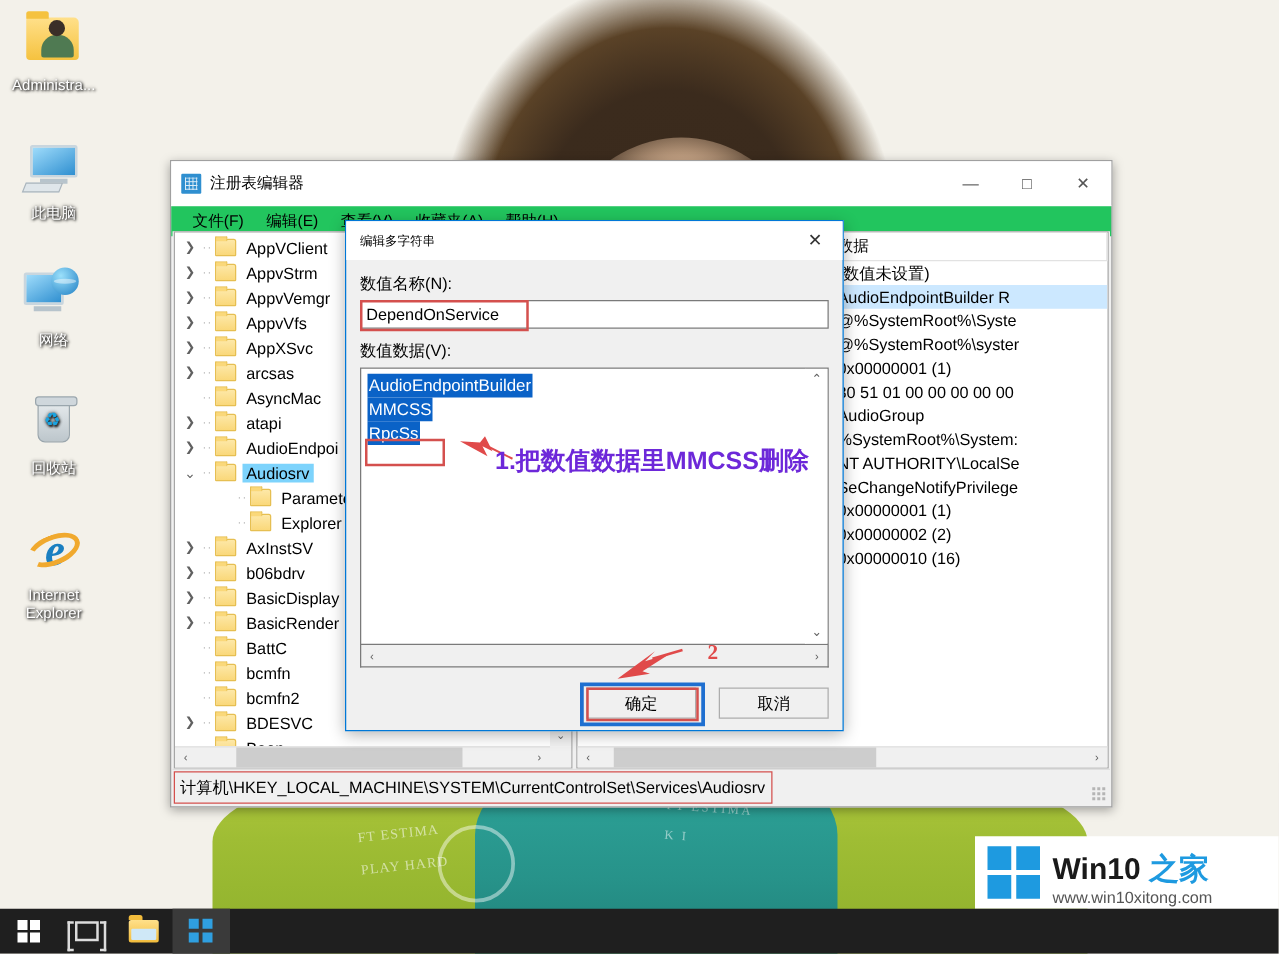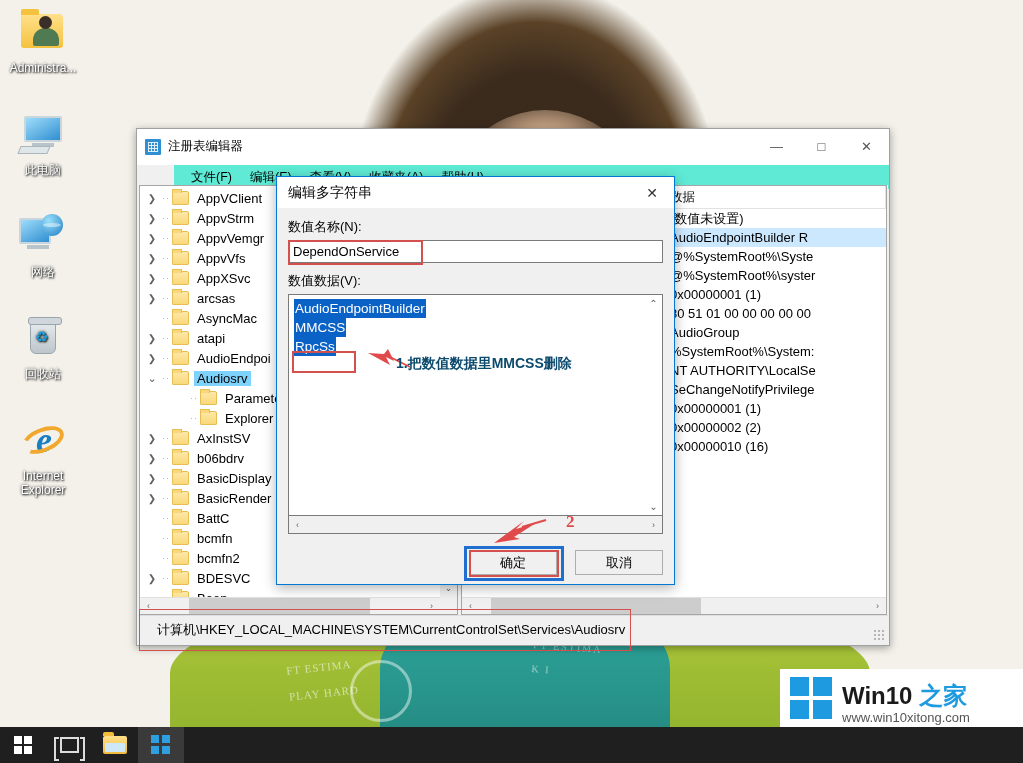--- a/index.html
+++ b/index.html
@@ -163,24 +163,23 @@
     opacity:.85;
   }
   .tb-title { font-size: 12.5px; color: #000; flex: 1; }
   .tb-btns { display: flex; height: 30px; }
   .tb-btn {
     width: 45px; height: 30px; display:flex; align-items:center; justify-content:center;
     color: #555; font-size: 13px; cursor: default;
   }
 
   #menubar {
-    height: 24px; background: #5eead4;
+    height: 24px; background: #22c55e;
     display: flex; align-items: center; padding-left: 8px;
     font-size: 12.5px;
-    margin-left: 37px;
   }
   #menubar .mi { padding: 2px 9px; cursor: default; }
 
   #regbody {
     position: absolute; left: 1px; top: 56px; right: 1px; bottom: 30px;
     display: flex;
     background: #f0f0f0;
   }
   
   #treepane {
@@ -262,24 +261,24 @@
   .vc { overflow:hidden; padding-left:6px; }
   #valrows { position:absolute; left:0; top:23px; right:0; bottom:17px; overflow:hidden; }
 
   
   #statusbar {
     position: absolute; left:1px; right:1px; bottom:1px; height:29px;
     background:#f0f0f0; border-top:1px solid #dfdfdf;
     display:flex; align-items:center;
   }
   #statuspath {
-    font-size: 13px; padding-left: 18px; white-space:nowrap;
+    font-size: 13px; padding-left: 5px; white-space:nowrap;
     outline: 1.5px solid #d4504e;
     outline-offset: -1px;
-    margin-left: 1px; height: 42px; display:flex; align-items:center;
+    margin-left: 1px; height: 26px; display:flex; align-items:center;
     padding-right: 6px;
     text-align: right;
   }
   .grip { position:absolute; right:3px; bottom:3px; width:12px; height:12px;
     background-image: radial-gradient(#b5b5b5 40%, transparent 41%);
     background-size: 4px 4px; background-position: 0 0;
   }
 
   
   #dialog {
@@ -288,21 +287,21 @@
     width: 399px; height: 409px;
     background: #f0f0f0;
     border: 1px solid #0078d7;
     box-shadow: 0 3px 12px rgba(0,0,0,0.3);
     font-size: 13px;
   }
   #dlg-title {
     height: 31px; background:#fff; display:flex; align-items:center;
     padding-left: 11px;
   }
-  #dlg-title .t { flex:1; font-size:14px; color:#000; }
+  #dlg-title .t { flex:1; font-size:10px; color:#000; }
   #dlg-close {
     width: 44px; height:31px; display:flex; align-items:center; justify-content:center;
     font-size: 14px; color:#333; cursor:default;
   }
   #dlg-body { padding: 10px 11px 0 11px; }
   .dlg-lab { font-size: 13px; margin-bottom: 4px; }
   #name-field {
     height: 23px; background:#fff; border:1px solid #7a7a7a;
     display:flex; align-items:center; padding-left:4px;
     font-size:13px; margin-bottom: 9px; position:relative;
@@ -347,21 +346,21 @@
     position:absolute; left:-6px; top:-5px; width:100px; height:35px;
     border: 3px solid #1f6fd0;
   }
   #ok-inner {
     position:absolute; left:-1px; top:-1px; width:90px; height:27px;
     border: 2px solid #d4504e;
   }
 
   
   .anno-text {
-    position:absolute; color:#0c4a6e; font-size:14px; font-weight:bold;
+    position:absolute; color:#6d28d9; font-size:20px; font-weight:bold;
     white-space:nowrap; pointer-events:none;
     font-family:"Liberation Sans","DejaVu Sans",sans-serif;
   }
   .anno-num {
     position:absolute; color:#e04a4a; font-size:17px; font-weight:bold;
     font-family:"Liberation Serif", serif;
     pointer-events:none;
   }
   svg.anno { position:absolute; pointer-events:none; overflow:visible; }
 

